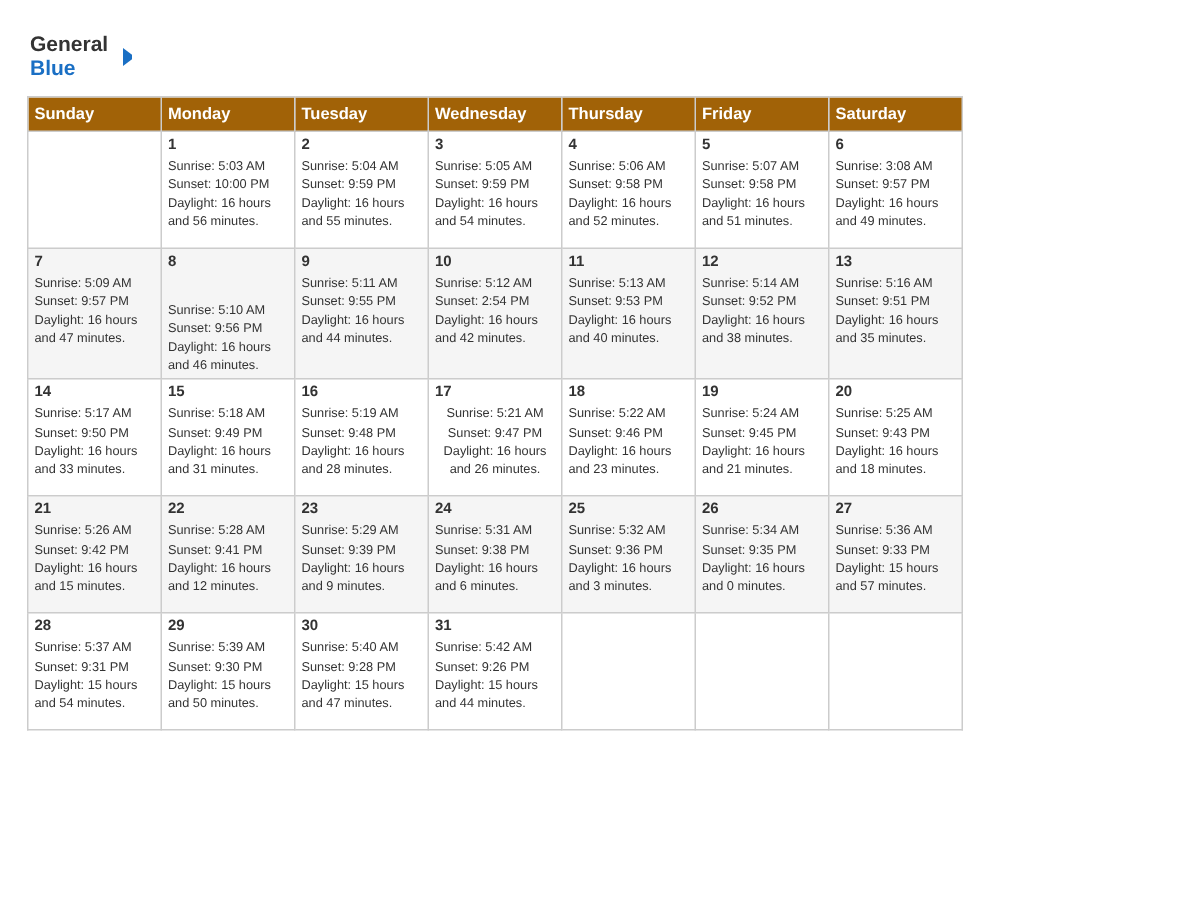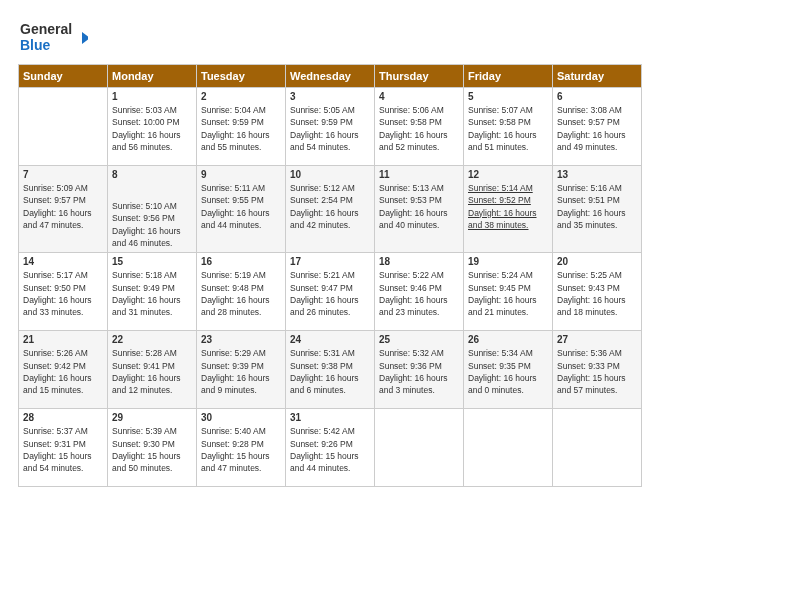--- a/index.html
+++ b/index.html
@@ -188,21 +188,21 @@
           </td>
           <td>
             <span class="day-num">11</span>
             <div class="day-info" style="white-space: pre-line;">Sunrise: 5:13 AM
 Sunset: 9:53 PM
 Daylight: 16 hours
 and 40 minutes.</div>
           </td>
           <td>
             <span class="day-num">12</span>
-            <div class="day-info" style="white-space: pre-line; text-decoration: underline;">Sunrise: 5:14 AM
+            <div class="day-info" style="white-space: pre-line;">Sunrise: 5:14 AM
 Sunset: 9:52 PM
 Daylight: 16 hours
 and 38 minutes.</div>
           </td>
           <td>
             <span class="day-num">13</span>
             <div class="day-info" style="white-space: pre-line;">Sunrise: 5:16 AM
 Sunset: 9:51 PM
 Daylight: 16 hours
 and 35 minutes.</div>
@@ -225,21 +225,21 @@
           </td>
           <td>
             <span class="day-num">16</span>
             <div class="day-info" style="white-space: pre-line;">Sunrise: 5:19 AM
 Sunset: 9:48 PM
 Daylight: 16 hours
 and 28 minutes.</div>
           </td>
           <td>
             <span class="day-num">17</span>
-            <div class="day-info" style="white-space: pre-line;">Sunrise: 5:21 AM
+            <div class="day-info" style="white-space: pre-line; text-align: center;">Sunrise: 5:21 AM
 Sunset: 9:47 PM
 Daylight: 16 hours
 and 26 minutes.</div>
           </td>
           <td>
             <span class="day-num">18</span>
             <div class="day-info" style="white-space: pre-line;">Sunrise: 5:22 AM
 Sunset: 9:46 PM
 Daylight: 16 hours
 and 23 minutes.</div>

